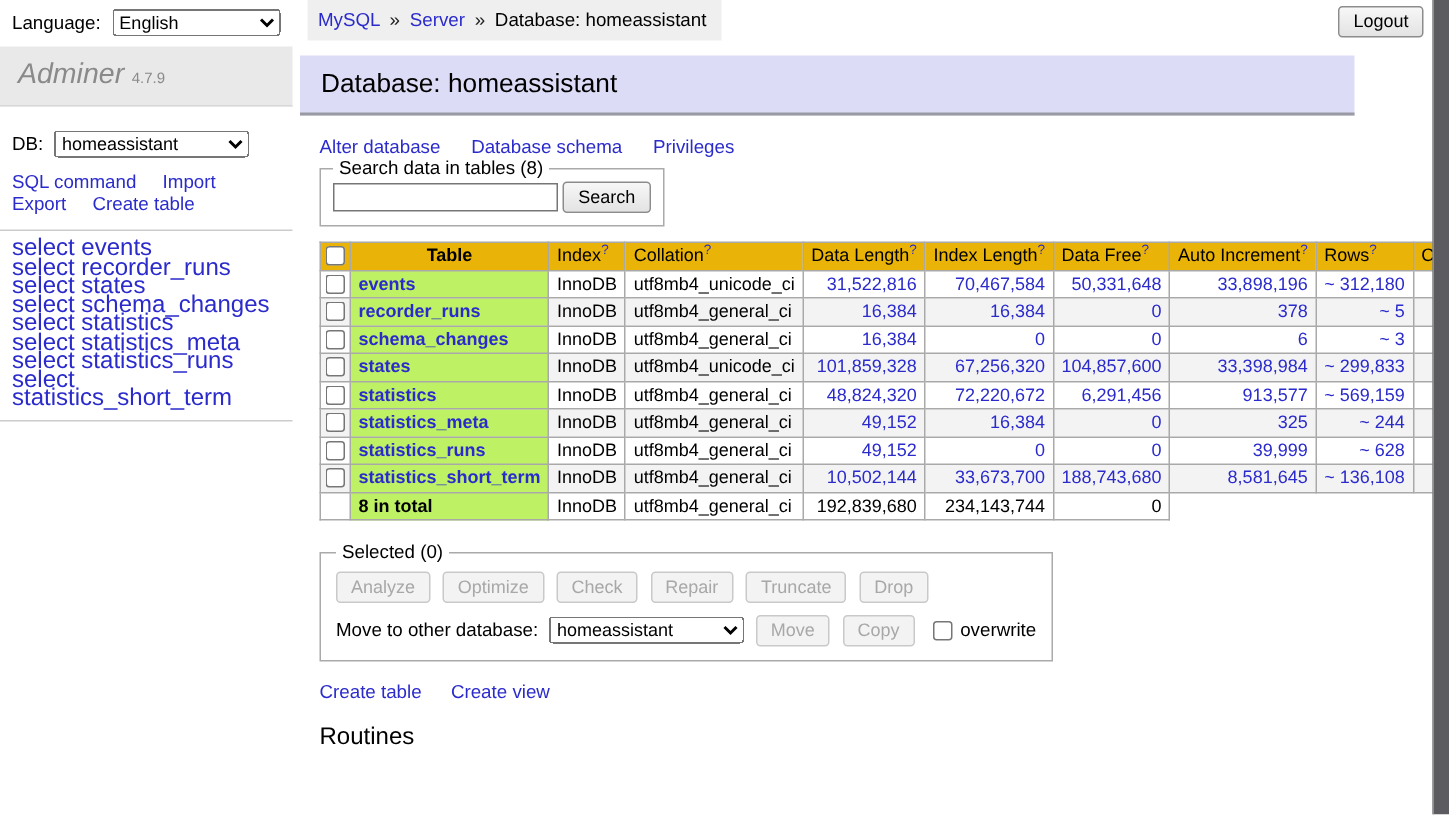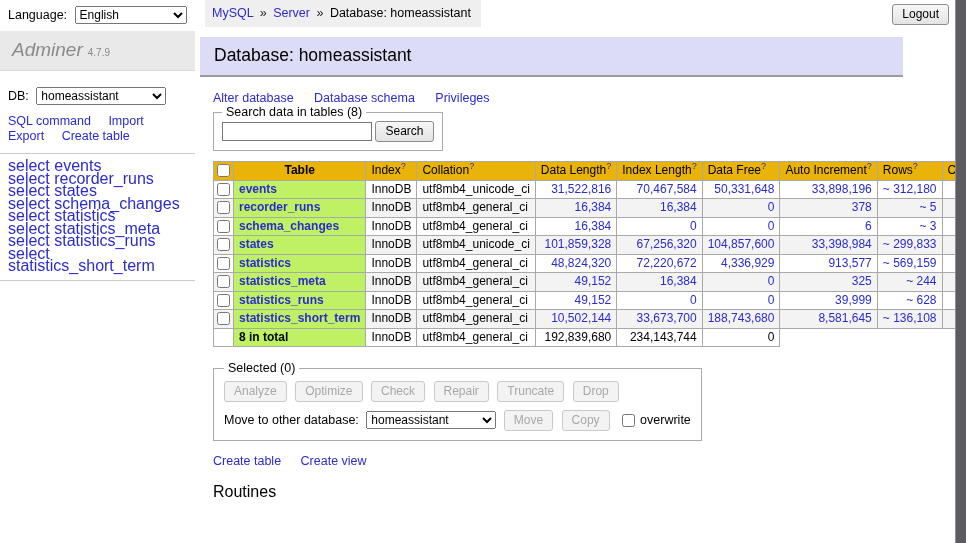--- a/index.html
+++ b/index.html
@@ -230,21 +230,21 @@
           <td class="num"><a>~ 299,833</a></td>
           <td></td>
         </tr>
         <tr>
           <td class="chk"><input type="checkbox" style=""></td>
           <th class="name"><a>statistics</a></th>
           <td>InnoDB</td>
           <td>utf8mb4_general_ci</td>
           <td class="num"><a>48,824,320</a></td>
           <td class="num"><a>72,220,672</a></td>
-          <td class="num"><a>4,336,929</a></td>
+          <td class="num"><a>6,291,456</a></td>
           <td class="num"><a>913,577</a></td>
           <td class="num"><a>~ 569,159</a></td>
           <td></td>
         </tr>
         <tr class="alt">
           <td class="chk"><input type="checkbox" style=""></td>
           <th class="name"><a>statistics_meta</a></th>
           <td>InnoDB</td>
           <td>utf8mb4_general_ci</td>
           <td class="num"><a>49,152</a></td>

